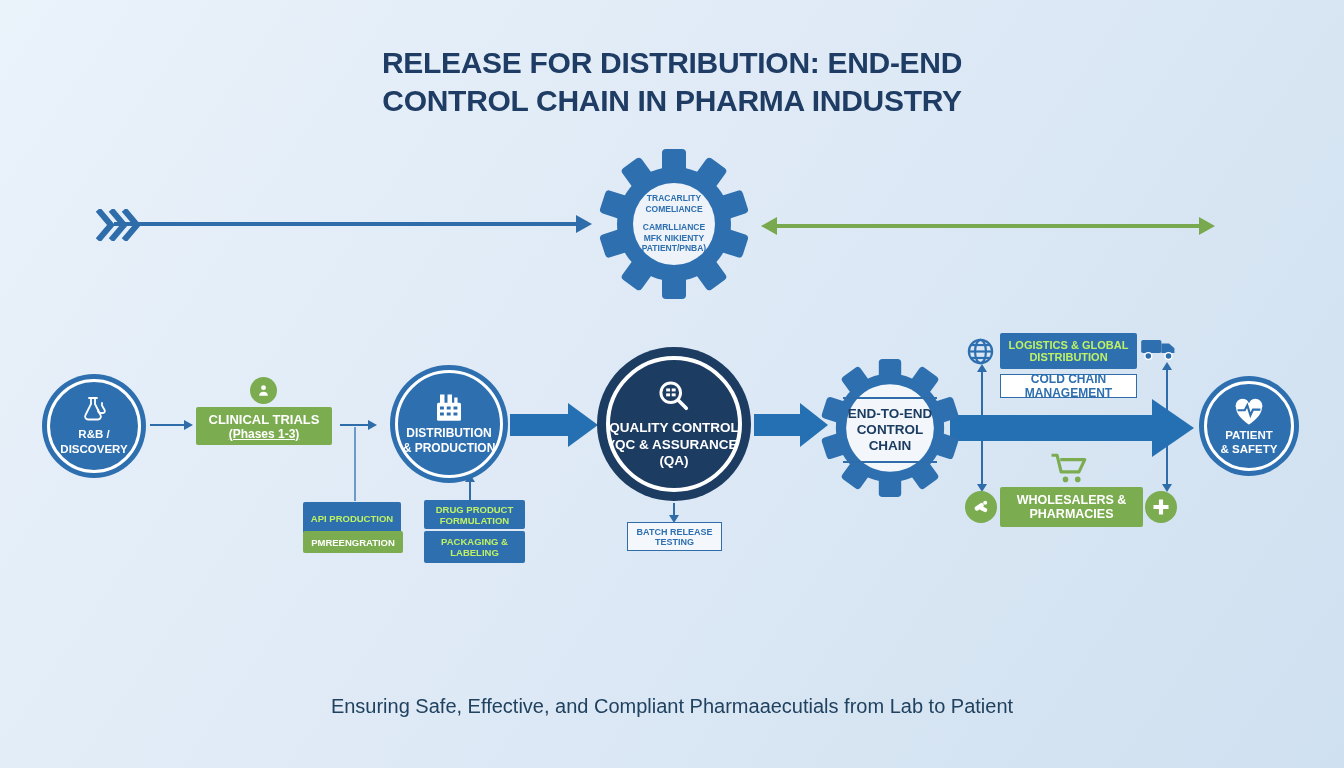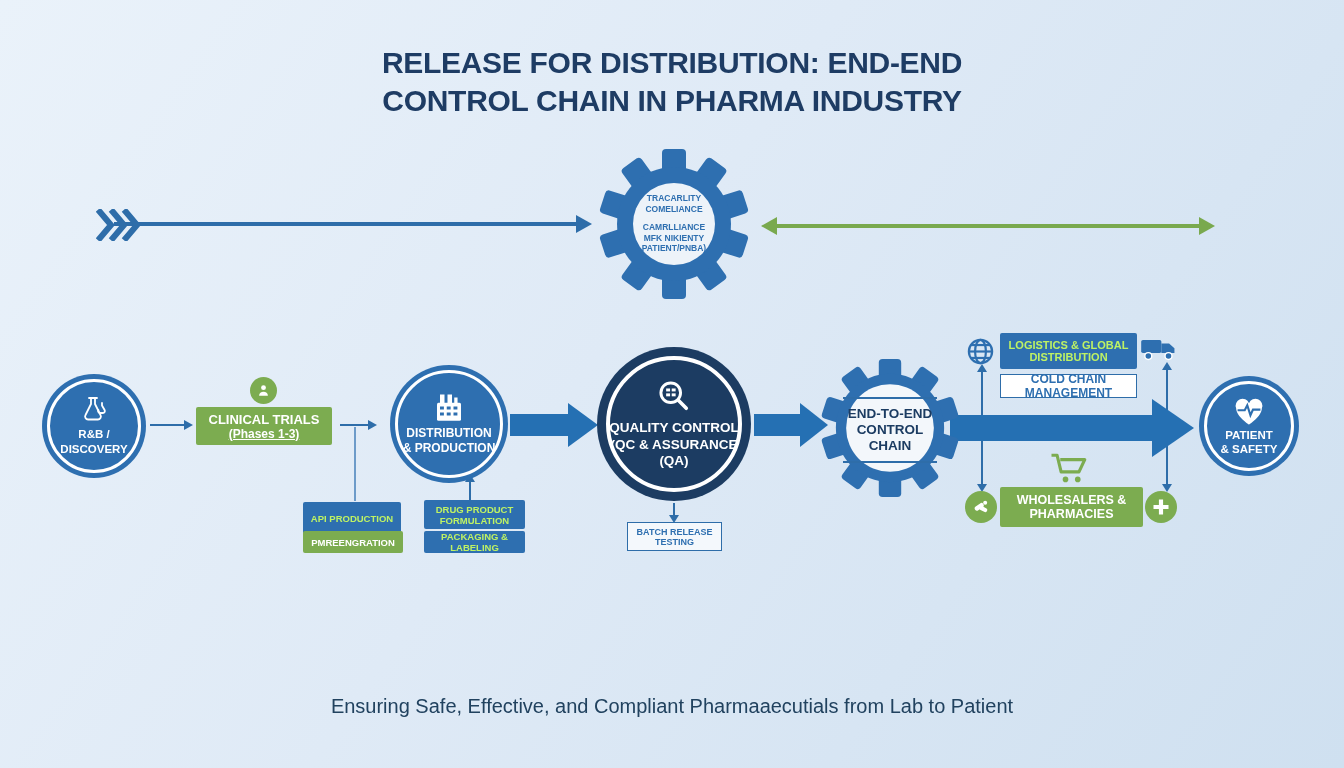--- a/index.html
+++ b/index.html
@@ -170,21 +170,21 @@
   <div class="abs blue-box" style="left:303px; top:502px; width:98px; height:32px;">
     <span style="font-size:9.5px;">API PRODUCTION</span>
   </div>
   <div class="abs green-box" style="left:303px; top:531px; width:100px; height:22px;">
     <span style="font-size:9.5px;">PMREENGRATION</span>
   </div>
   <div class="abs blue-box" style="left:424px; top:500px; width:101px; height:29px;">
     <span style="font-size:9.5px;">DRUG PRODUCT</span>
     <span style="font-size:9.5px;">FORMULATION</span>
   </div>
-  <div class="abs blue-box" style="left:424px; top:531px; width:101px; height:22px;">
+  <div class="abs blue-box" style="left:424px; top:531px; width:101px; height:32px;">
     <span style="font-size:9.5px;">PACKAGING &amp; LABELING</span>
   </div>
 
   <div class="abs block-shaft" style="left:510px; top:414px; width:58px; height:22px;"></div>
   <div class="abs block-head" style="left:568px; top:403px; border-top:22px solid transparent; border-bottom:22px solid transparent; border-left:30px solid #2570b3;"></div>
 
   <div class="abs node-circle dark" style="left:597px; top:347px; width:154px; height:154px;">
     <div class="ring"></div>
     <svg width="40" height="36" viewBox="0 0 24 22">
       <circle cx="10" cy="9" r="6" fill="none" stroke="#ffffff" stroke-width="1.8"></circle>

